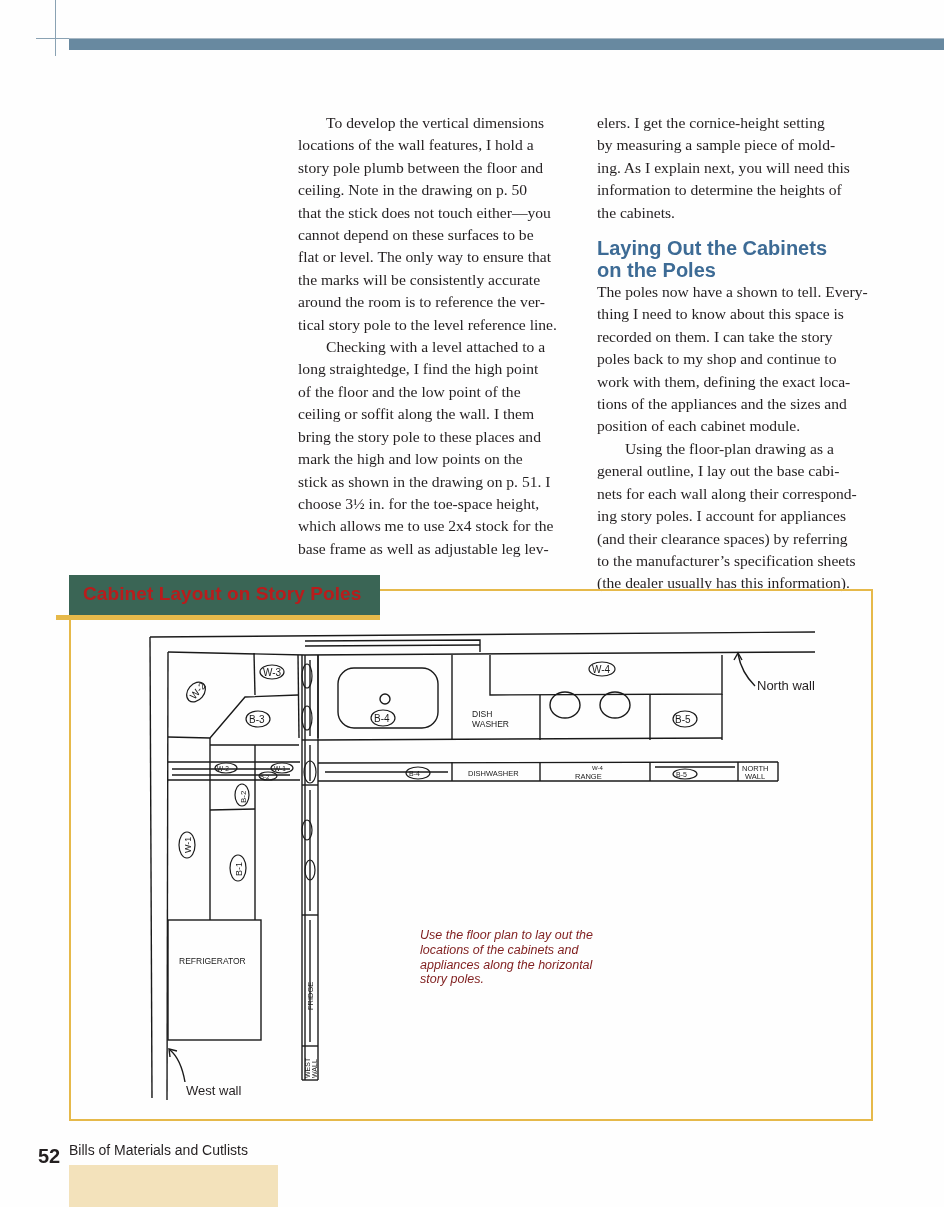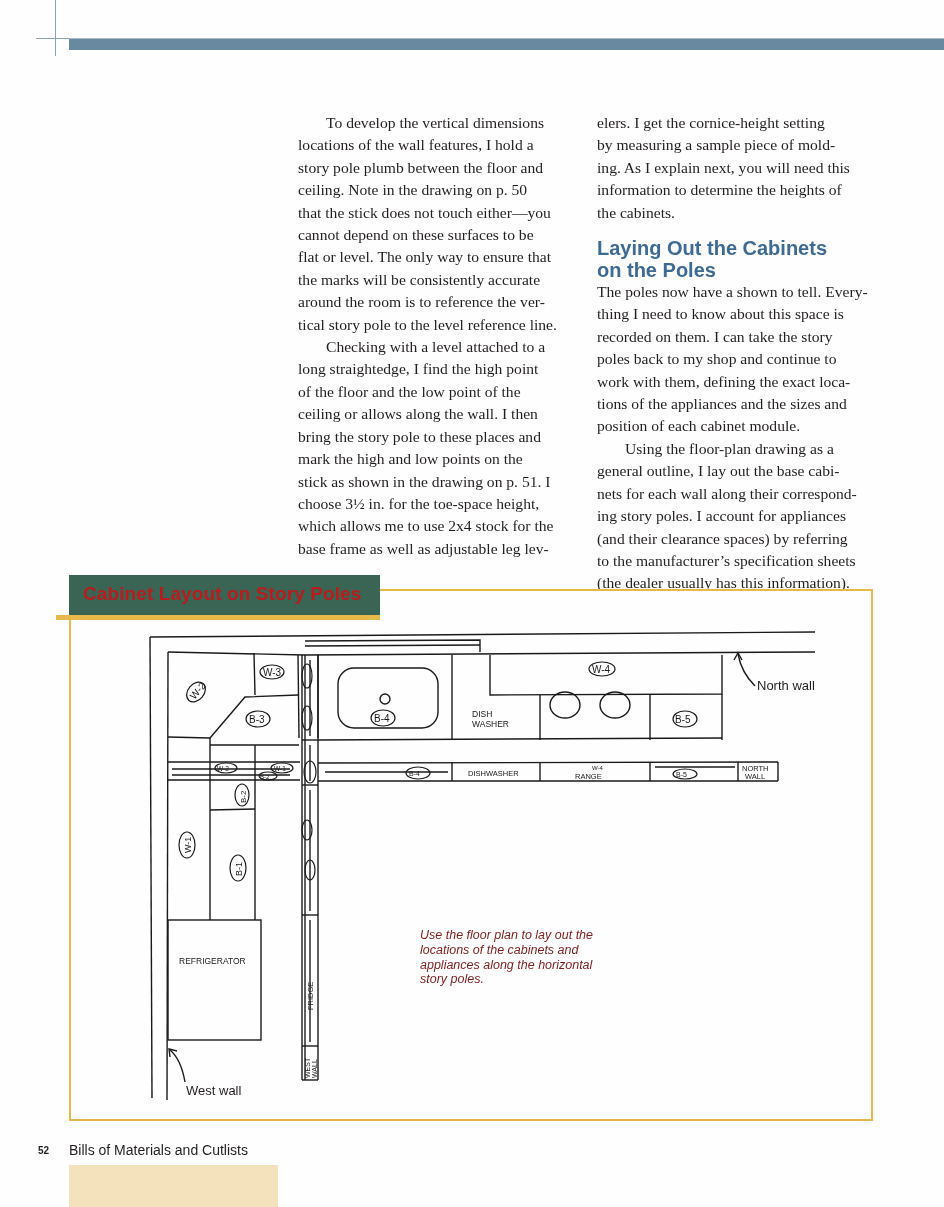--- a/index.html
+++ b/index.html
@@ -31,21 +31,21 @@
   .fig-title-bg { position: absolute; left: 69px; top: 575px; width: 311px; height: 41px; background: #3a6555; }
   .fig-title-underline { position: absolute; left: 56px; top: 615px; width: 324px; height: 5px; background: #e6b94a; }
   .fig-title { position: absolute; left: 83px; top: 583px; color: #b91c1c;
     font-family: "Liberation Sans", "DejaVu Sans", sans-serif; font-weight: bold; font-size: 19px; letter-spacing: 0.1px; }
   .fig-svg { position: absolute; left: 0; top: 0; }
 
   .caption { position: absolute; left: 420px; top: 928px; width: 200px;
     font-family: "Liberation Sans", "DejaVu Sans", sans-serif; font-style: italic; font-size: 12.5px; line-height: 14.8px; color: #7f1d1d; }
   .callout { position: absolute; font-family: "Liberation Sans", "DejaVu Sans", sans-serif; font-size: 13px; color: #231f20; }
 
-  .page-num { position: absolute; left: 38px; top: 1145px; font-family: "Liberation Sans", "DejaVu Sans", sans-serif; font-weight: bold; font-size: 10px; color: #231f20; }
+  .page-num { position: absolute; left: 38px; top: 1145px; font-family: "Liberation Sans", "DejaVu Sans", sans-serif; font-weight: bold; font-size: 20px; color: #231f20; }
   .running-head { position: absolute; left: 69px; top: 1142px; font-family: "Liberation Sans", "DejaVu Sans", sans-serif; font-size: 14px; color: #231f20; }
   .tan-block { position: absolute; left: 69px; top: 1165px; width: 209px; height: 42px; background: #f3e2bb; }
 </style>
 </head>
 <body>
 
 <div class="crop-v"></div>
 <div class="crop-h"></div>
 <div class="top-band"></div>
 <div class="top-band-line"></div>
@@ -60,21 +60,21 @@
     <span class="line">cannot depend on these surfaces to be</span>
     <span class="line">flat or level. The only way to ensure that</span>
     <span class="line">the marks will be consistently accurate</span>
     <span class="line">around the room is to reference the ver-</span>
     <span class="line">tical story pole to the level reference line.</span>
   </div>
   <div>
     <span class="line ind">Checking with a level attached to a</span>
     <span class="line">long straightedge, I find the high point</span>
     <span class="line">of the floor and the low point of the</span>
-    <span class="line">ceiling or allows along the wall. I then</span>
+    <span class="line">ceiling or soffit along the wall. I them</span>
     <span class="line">bring the story pole to these places and</span>
     <span class="line">mark the high and low points on the</span>
     <span class="line">stick as shown in the drawing on p. 51. I</span>
     <span class="line">choose 3½ in. for the toe-space height,</span>
     <span class="line">which allows me to use 2x4 stock for the</span>
     <span class="line">base frame as well as adjustable leg lev-</span>
   </div>
 </div>
 
 <div class="col col2">

